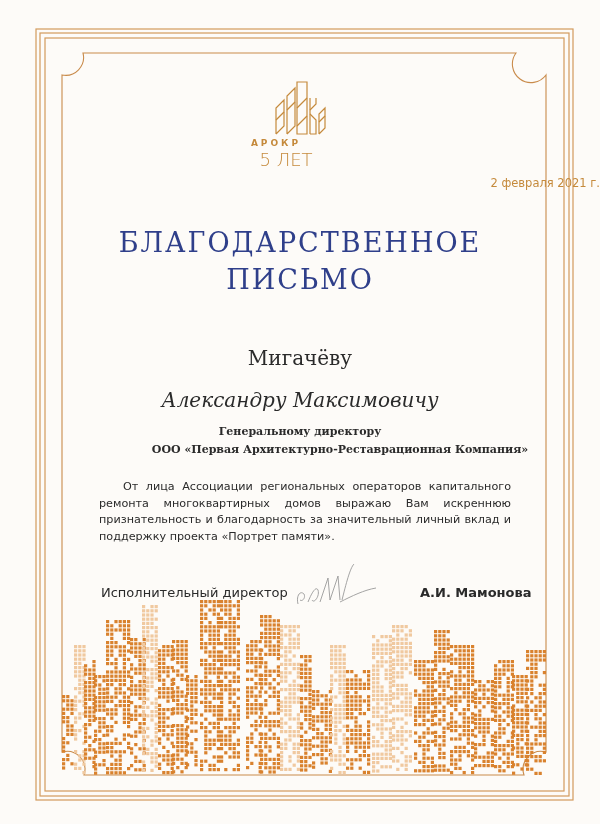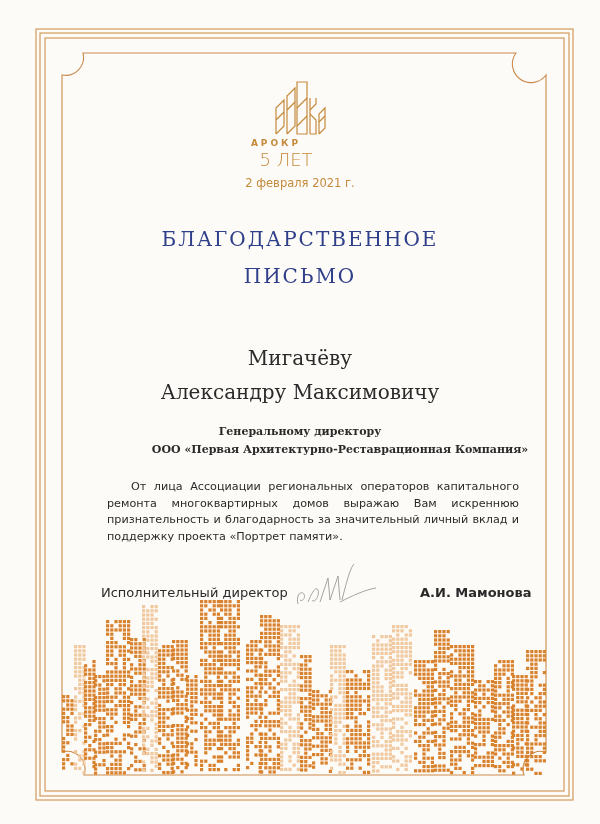--- a/index.html
+++ b/index.html
@@ -17,46 +17,46 @@
       left: 0; width: 552px; top: 138px; text-align: center;
       font-family: "DejaVu Sans", sans-serif; font-size: 9px; letter-spacing: 3px;
       color: #c58a3c; font-weight: bold;
     }
     .logo-years {
       left: 0; width: 572px; top: 149px; text-align: center;
       font-family: "DejaVu Sans", sans-serif; font-size: 18px; font-weight: 200;
       color: #c58a3c; letter-spacing: 0px;
     }
     .date {
-      left: 0; width: 600px; top: 176px; text-align: center;
+      left: 0; width: 600px; top: 176px; text-align: right;
       font-family: "DejaVu Sans", sans-serif; font-size: 11.5px; color: #c58a3c;
     }
     .title {
       left: 0; width: 600px; text-align: center;
-      font-family: "DejaVu Serif", serif; font-size: 20px; color: #2f3f8a;
+      font-family: "DejaVu Serif", serif; font-size: 27px; color: #2f3f8a;
       letter-spacing: 2px;
     }
     .title1 { top: 227px; }
     .title2 { top: 264px; }
     .name {
       left: 0; width: 600px; text-align: center;
       font-family: "DejaVu Serif", serif; font-size: 20px; color: #2a2a2a;
     }
     .name1 { top: 346px; }
-    .name2 { top: 380px; }
+    .name2 { top: 388px; font-style: italic; }
     .position {
       left: 0; width: 600px; text-align: center;
       font-family: "DejaVu Serif", serif; font-size: 11px; font-weight: bold; color: #2a2a2a;
     }
     .pos1 { top: 425px; }
     .pos2 { top: 443px; padding-left: 40px; }
     .body-text {
       left: 99px; width: 412px; top: 479px;
       font-family: "DejaVu Sans", sans-serif; font-size: 11.2px; color: #2a2a2a;
-      line-height: 16.5px; text-align: justify; text-indent: 24px; margin-left: 8px;
+      line-height: 16.5px; text-align: justify; text-indent: 24px;
     }
     .sig-role {
       left: 101px; top: 585px;
       font-family: "DejaVu Sans", sans-serif; font-size: 13px; color: #2a2a2a;
     }
     .sig-name {
       left: 420px; top: 585px;
       font-family: "DejaVu Sans", sans-serif; font-size: 13px; font-weight: bold; color: #2a2a2a;
     }
     .signature { left: 290px; top: 560px; width: 90px; height: 50px; }

